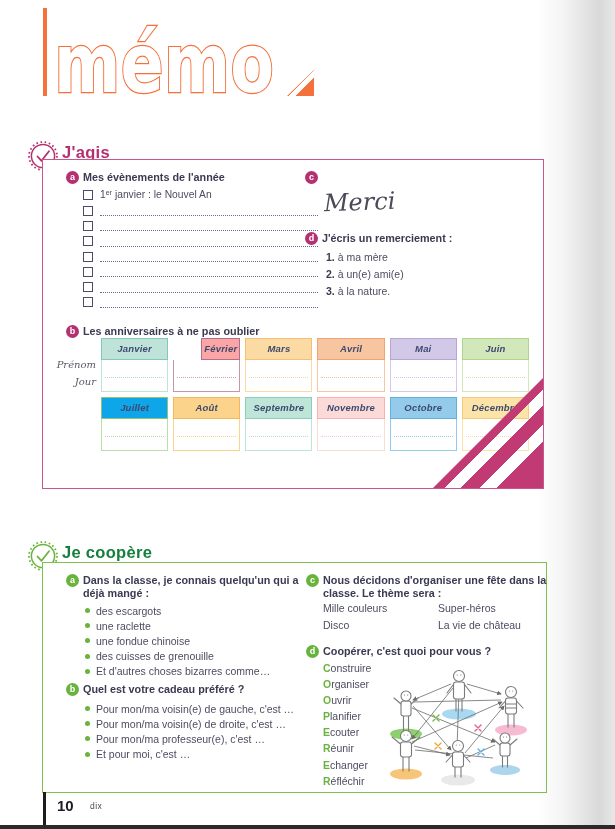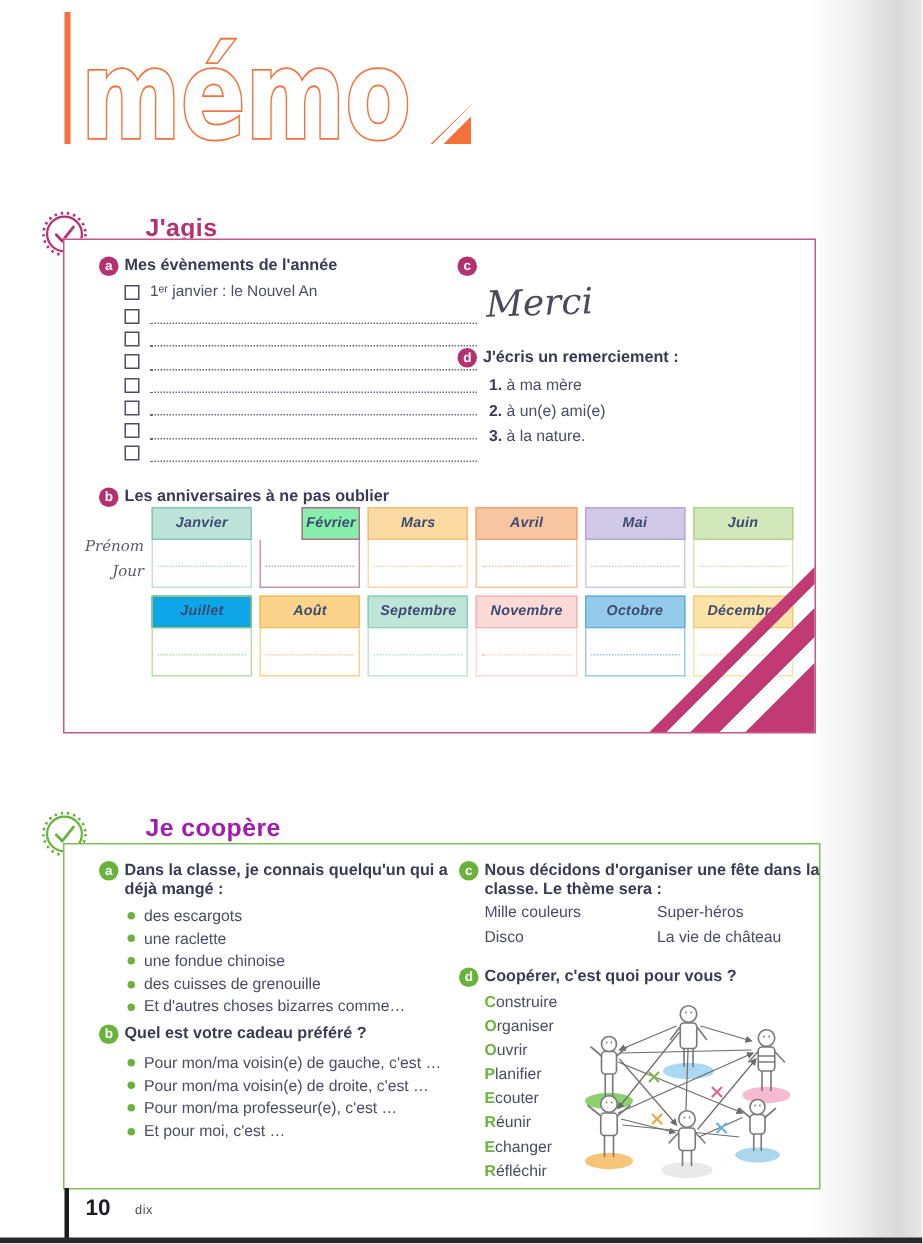--- a/index.html
+++ b/index.html
@@ -9,23 +9,23 @@
   }
   
   .orange-bar{position:absolute;left:43px;top:8px;width:3.5px;height:88px;background:#f4713b;}
   .memo-svg{position:absolute;left:50px;top:12px;}
   .memo-svg text{font-family:"DejaVu Sans","Liberation Sans",sans-serif;font-weight:bold;}
   .tri{position:absolute;left:287px;top:70px;width:27px;height:26px;
     background:linear-gradient(315deg,#f4713b 0 13px,#ffffff 13px 18px,#f4713b 18px 26px,rgba(0,0,0,0) 26px);
     clip-path:polygon(100% 0,100% 100%,0 100%);}
   
   .seal{position:absolute;}
-  .sec-title{position:absolute;font-weight:bold;font-size:16.5px;letter-spacing:.3px;margin-left:35px;}
+  .sec-title{position:absolute;font-weight:bold;font-size:16.5px;letter-spacing:.3px;}
   .sec-title.m{color:#b43071;}
-  .sec-title.g{color:#a21caf;}
+  .sec-title.g{color:#15803d;}
   .box{position:absolute;background:#fff;}
   .box.m{border:1.5px solid #c9558c;overflow:hidden;}
   .box.g{border:1.5px solid #7cc152;}
   
   .badge{position:absolute;width:13px;height:13px;border-radius:50%;color:#fff;font-size:9px;
     font-weight:bold;display:flex;align-items:center;justify-content:center;line-height:1;}
   .badge.m{background:#b43071;}
   .badge.g{background:#69b33c;}
   .blabel{position:absolute;font-weight:bold;font-size:10.8px;color:#3a3a52;line-height:12.6px;}
   
@@ -135,21 +135,21 @@
     <div class="rowlab" style="left:5px;top:199px">Prénom</div>
     <div class="rowlab" style="left:5px;top:216px">Jour</div>
     <div id="months-grid">
         <div class="mcell">
           <div class="mhead" style="background: rgb(191, 227, 217); border: 1px solid rgb(131, 201, 182);">Janvier</div>
           <div class="mbody" style="border-top: none; border-right: 1px solid rgb(191, 227, 217); border-bottom: 1px solid rgb(191, 227, 217); border-left: 1px solid rgb(191, 227, 217); border-image: initial;">
             <div class="mdot" style="border-top-color: rgb(131, 201, 182);"></div>
           </div>
         </div>
         <div class="mcell">
-          <div class="mhead" style="background: #86efac; border: 1px solid rgb(176, 111, 142); margin-left: 28px;">Février</div>
+          <div class="mhead" style="background: #fca5a5; border: 1px solid rgb(176, 111, 142); margin-left: 28px;">Février</div>
           <div class="mbody" style="border-top: none; border-right: 1px solid rgb(199, 149, 169); border-bottom: 1px solid rgb(199, 149, 169); border-left: 1px solid rgb(199, 149, 169); border-image: initial;">
             <div class="mdot" style="border-top-color: rgb(176, 111, 142);"></div>
           </div>
         </div>
         <div class="mcell">
           <div class="mhead" style="background: rgb(252, 218, 163); border: 1px solid rgb(244, 192, 119);">Mars</div>
           <div class="mbody" style="border-top: none; border-right: 1px solid rgb(252, 218, 163); border-bottom: 1px solid rgb(252, 218, 163); border-left: 1px solid rgb(252, 218, 163); border-image: initial;">
             <div class="mdot" style="border-top-color: rgb(244, 192, 119);"></div>
           </div>
         </div>

